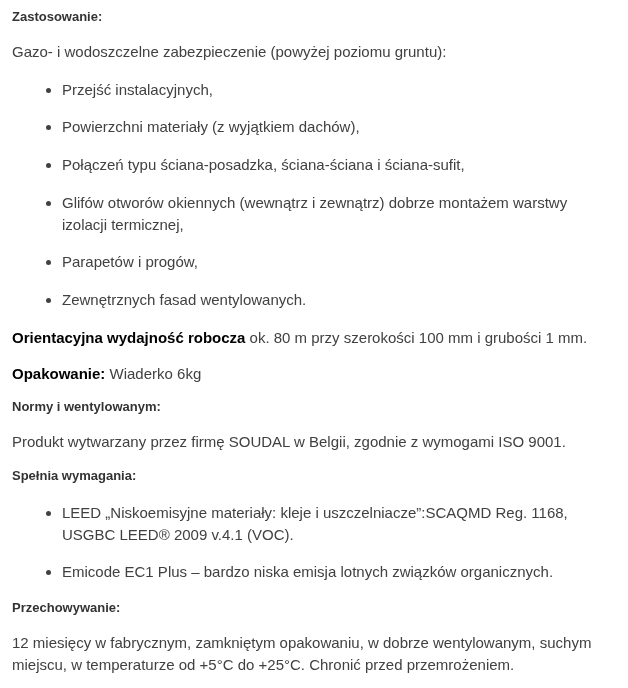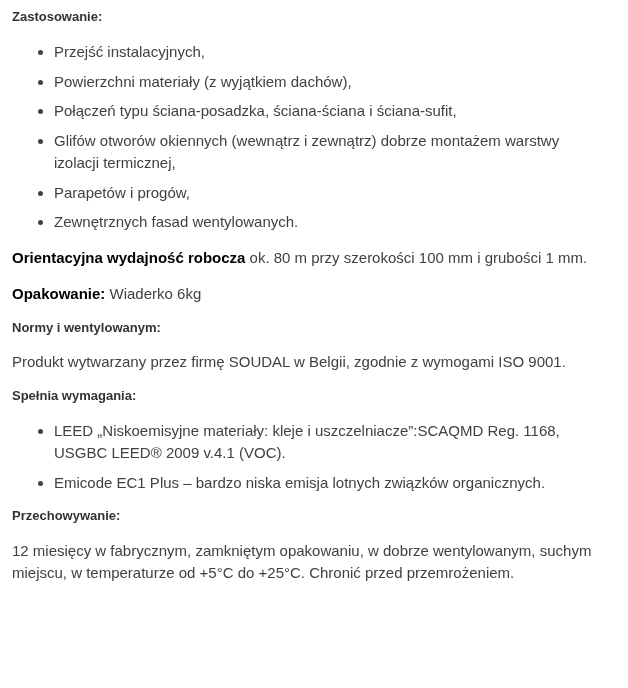--- a/index.html
+++ b/index.html
@@ -30,31 +30,32 @@
   .doc b {
     font-weight: 700;
     color: #000000;
   }
   .doc ul {
     margin: 0 0 14px 0;
     padding: 0 0 0 34px;
     list-style-type: disc;
   }
   .doc li {
-    margin: 8px;
+    margin: 16px;
     padding: 0;
   }
 </style>
 </head>
 <body>
 
 <div class="doc">
 
   <h3>Zastosowanie:</h3>
 
+  <p>Gazo- i wodoszczelne zabezpieczenie (powyżej poziomu gruntu):</p>
 
   <ul>
     <li>Przejść instalacyjnych,</li>
     <li>Powierzchni materiały (z wyjątkiem dachów),</li>
     <li>Połączeń typu ściana-posadzka, ściana-ściana i ściana-sufit,</li>
     <li>Glifów otworów okiennych (wewnątrz i zewnątrz) dobrze montażem warstwy izolacji termicznej,</li>
     <li>Parapetów i progów,</li>
     <li>Zewnętrznych fasad wentylowanych.</li>
   </ul>
 

